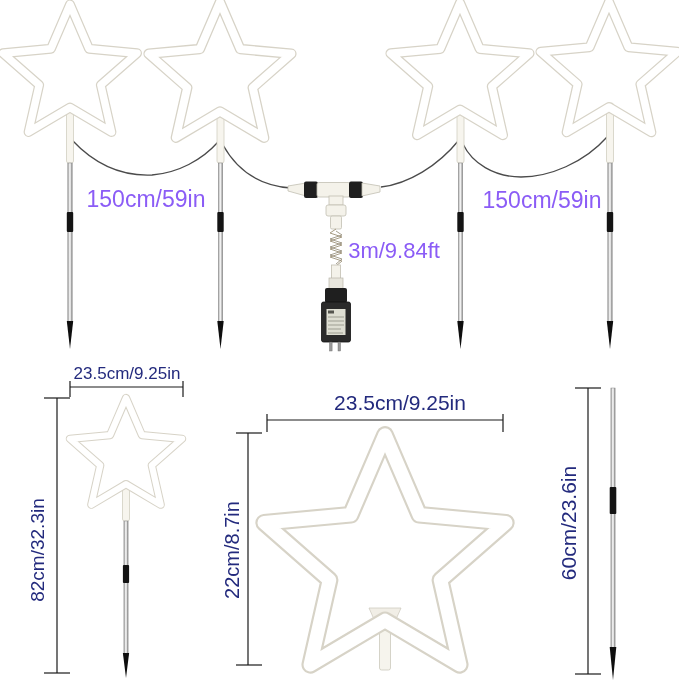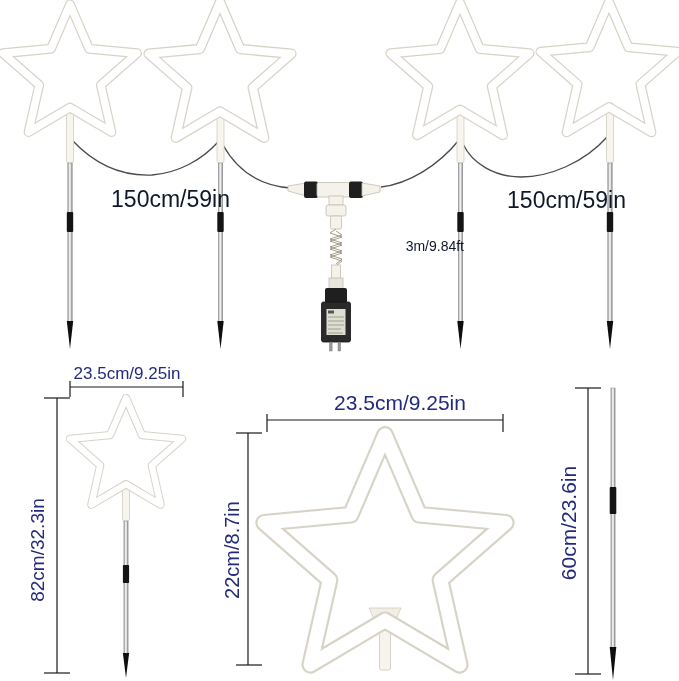--- a/index.html
+++ b/index.html
@@ -15,21 +15,21 @@
   .star-inner{fill:none;stroke:#ffffff;stroke-width:10.6;stroke-linejoin:round;}
   .mount{fill:#f7f5ee;stroke:#d2cfc2;stroke-width:0.8;}
   .rod{fill:url(#metal);stroke:#8d8d8d;stroke-width:0.5;}
   .band{fill:#141414;}
   .tip{fill:#0e0e0e;}
   .wire{fill:none;stroke:#4b4b4b;stroke-width:1.3;}
   .dim{stroke:#1a1a1a;stroke-width:1.2;}
   .tc-white{fill:#f4f2ea;stroke:#c2bfb2;stroke-width:0.8;}
   .tc-black{fill:#1f1f1f;}
   .lbl{position:absolute;text-align:center;white-space:nowrap;}
-  .lbl.black{color:#0f172a;text-align:right;}
+  .lbl.black{color:#8b5cf6;}
   .lbl.blue{color:#232a7d;}
   .rot{transform:rotate(-90deg);transform-origin:50% 50%;}
 </style>
 </head>
 <body>
 
 <div class="canvas">
 
   <svg class="art" width="679" height="681" viewBox="0 0 679 681">
     <defs>
@@ -172,21 +172,21 @@
       <rect class="rod" x="610.9" y="388" width="4.2" height="262"></rect>
       <rect class="band" x="609.7" y="487" width="6.6" height="27" rx="1"></rect>
       <polygon class="tip" points="609.7,647 616.3,647 613,680"></polygon>
     </g>
   </svg>
 
   <div class="lbl black" style="left:62px;top:186px;width:168px;font-size:23px;">150cm/59in</div>
 
   <div class="lbl black" style="left:458px;top:187px;width:168px;font-size:23px;">150cm/59in</div>
 
-  <div class="lbl black" style="left:324px;top:238px;width:140px;font-size:14px;">3m/9.84ft</div>
+  <div class="lbl black" style="left:324px;top:238px;width:140px;font-size:22px;">3m/9.84ft</div>
 
   <div class="lbl blue" style="left:57px;top:364px;width:140px;font-size:17px;">23.5cm/9.25in</div>
 
   <div class="lbl blue rot" style="left:-62px;top:538px;width:200px;height:24px;line-height:24px;font-size:19px;">82cm/32.3in</div>
 
   <div class="lbl blue" style="left:318px;top:391px;width:164px;font-size:21px;">23.5cm/9.25in</div>
 
   <div class="lbl blue rot" style="left:132px;top:538px;width:200px;height:24px;line-height:24px;font-size:20px;">22cm/8.7in</div>
 
   <div class="lbl blue rot" style="left:459px;top:510px;width:220px;height:26px;line-height:26px;font-size:21px;">60cm/23.6in</div>

